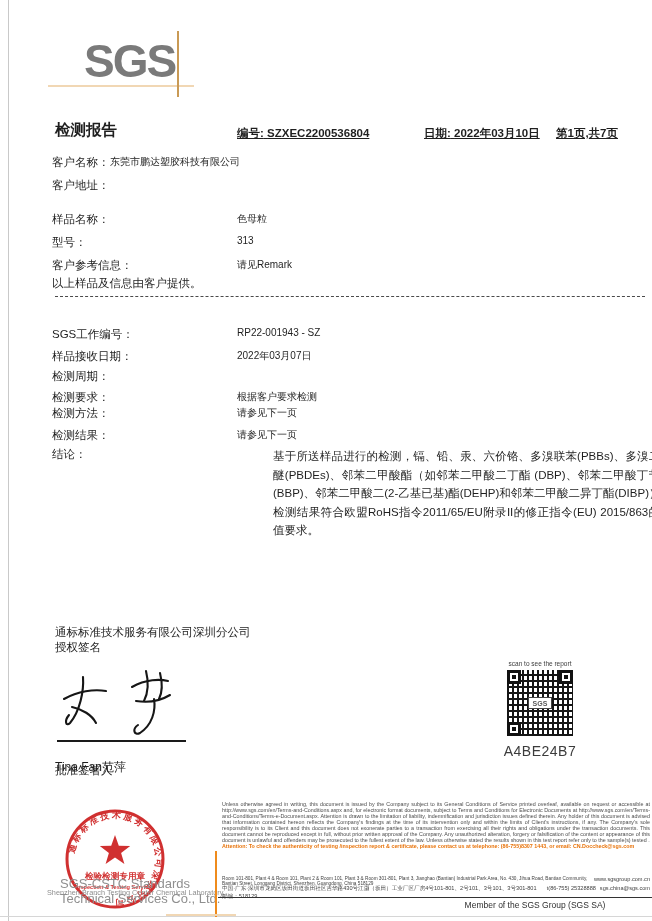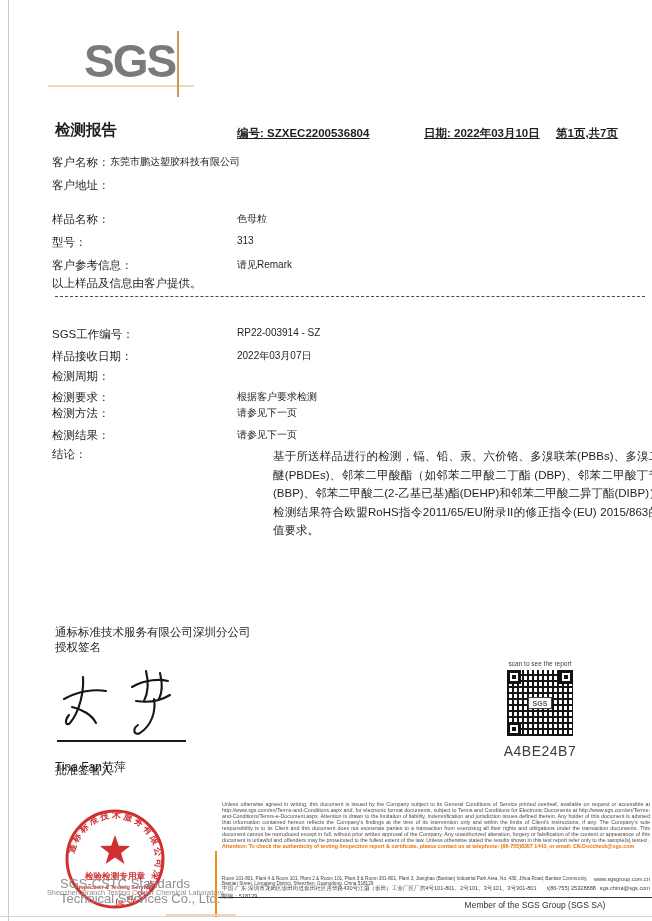--- a/index.html
+++ b/index.html
@@ -101,21 +101,21 @@
   <div class="abs val valcol" style="top:212px">色母粒</div>
   <div class="abs lbl row-lbl" style="top:235px">型号：</div>
   <div class="abs val valcol" style="top:235px">313</div>
   <div class="abs lbl row-lbl" style="top:258px">客户参考信息：</div>
   <div class="abs val valcol" style="top:258px">请见Remark</div>
   <div class="abs lbl row-lbl" style="top:276px">以上样品及信息由客户提供。</div>
 
   <div class="abs dash-sep"></div>
 
   <div class="abs lbl row-lbl" style="top:327px">SGS工作编号：</div>
-  <div class="abs val valcol" style="top:327px">RP22-003914 - SZ</div>
+  <div class="abs val valcol" style="top:327px">RP22-001943 - SZ</div>
   <div class="abs lbl row-lbl" style="top:349px">样品接收日期：</div>
   <div class="abs val valcol" style="top:349px">2022年03月07日</div>
   <div class="abs lbl row-lbl" style="top:369px">检测周期：</div>
   <div class="abs lbl row-lbl" style="top:390px">检测要求：</div>
   <div class="abs val valcol" style="top:390px">根据客户要求检测</div>
   <div class="abs lbl row-lbl" style="top:406px">检测方法：</div>
   <div class="abs val valcol" style="top:406px">请参见下一页</div>
   <div class="abs lbl row-lbl" style="top:428px">检测结果：</div>
   <div class="abs val valcol" style="top:428px">请参见下一页</div>
 

